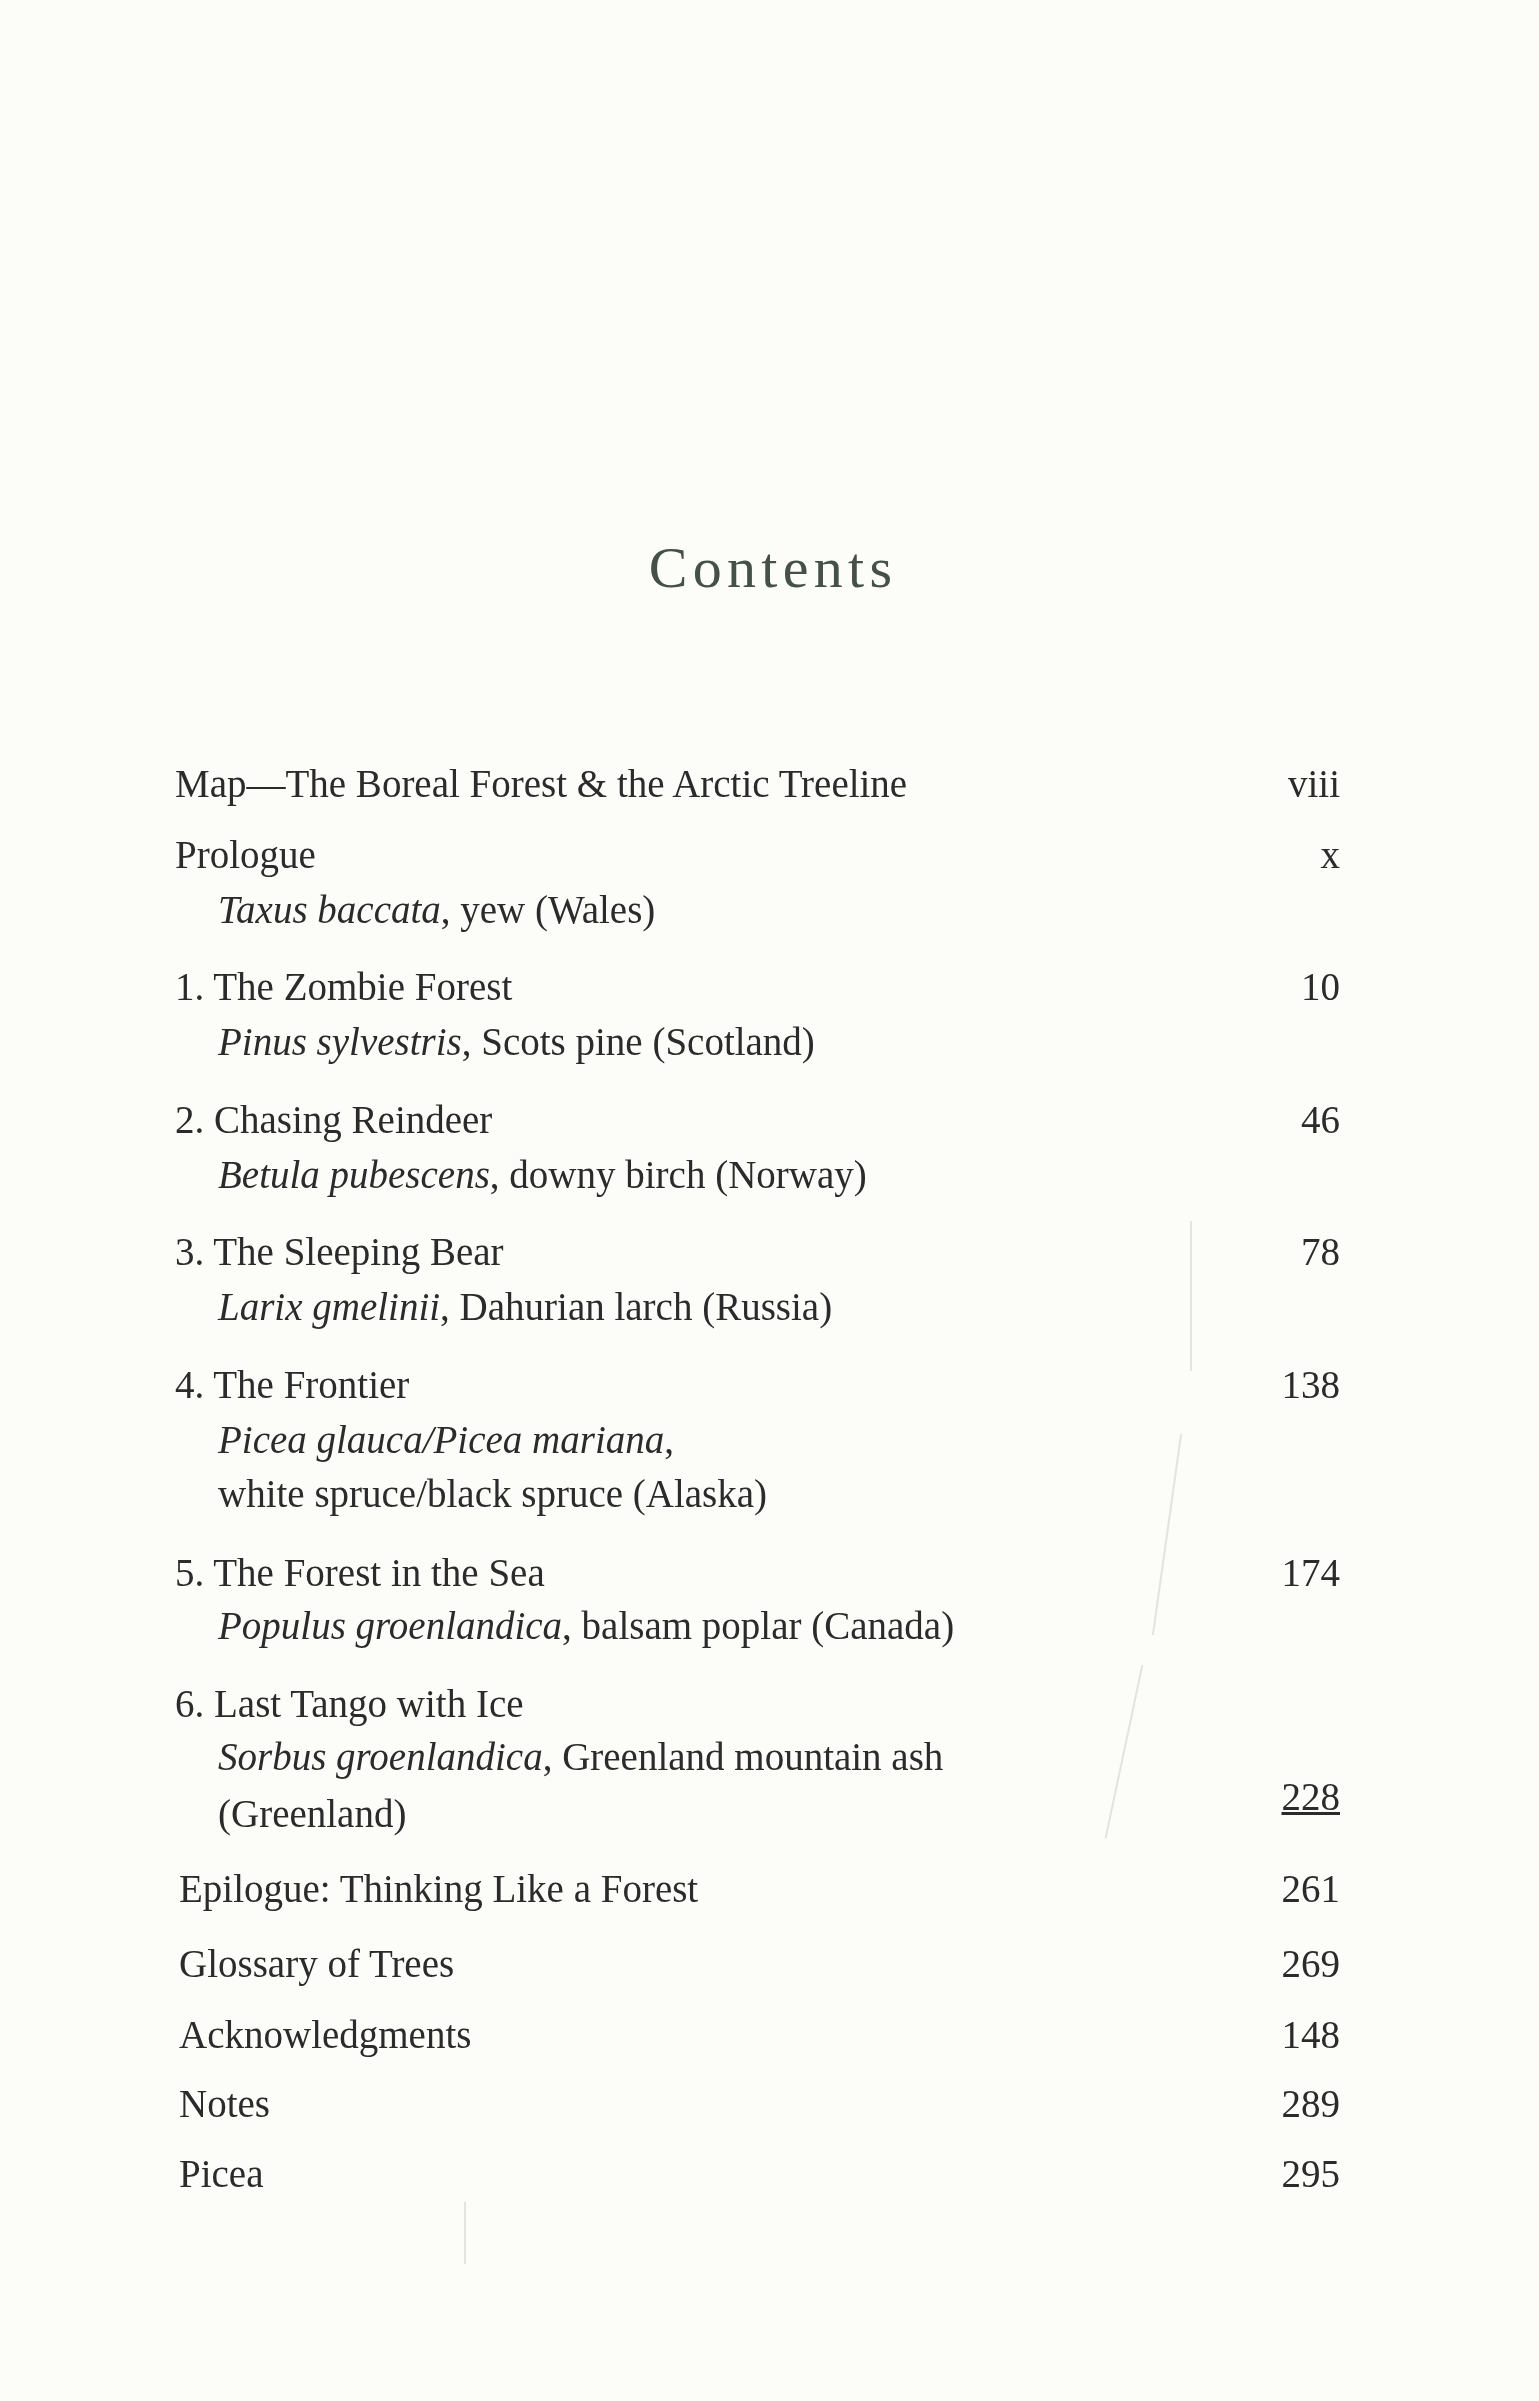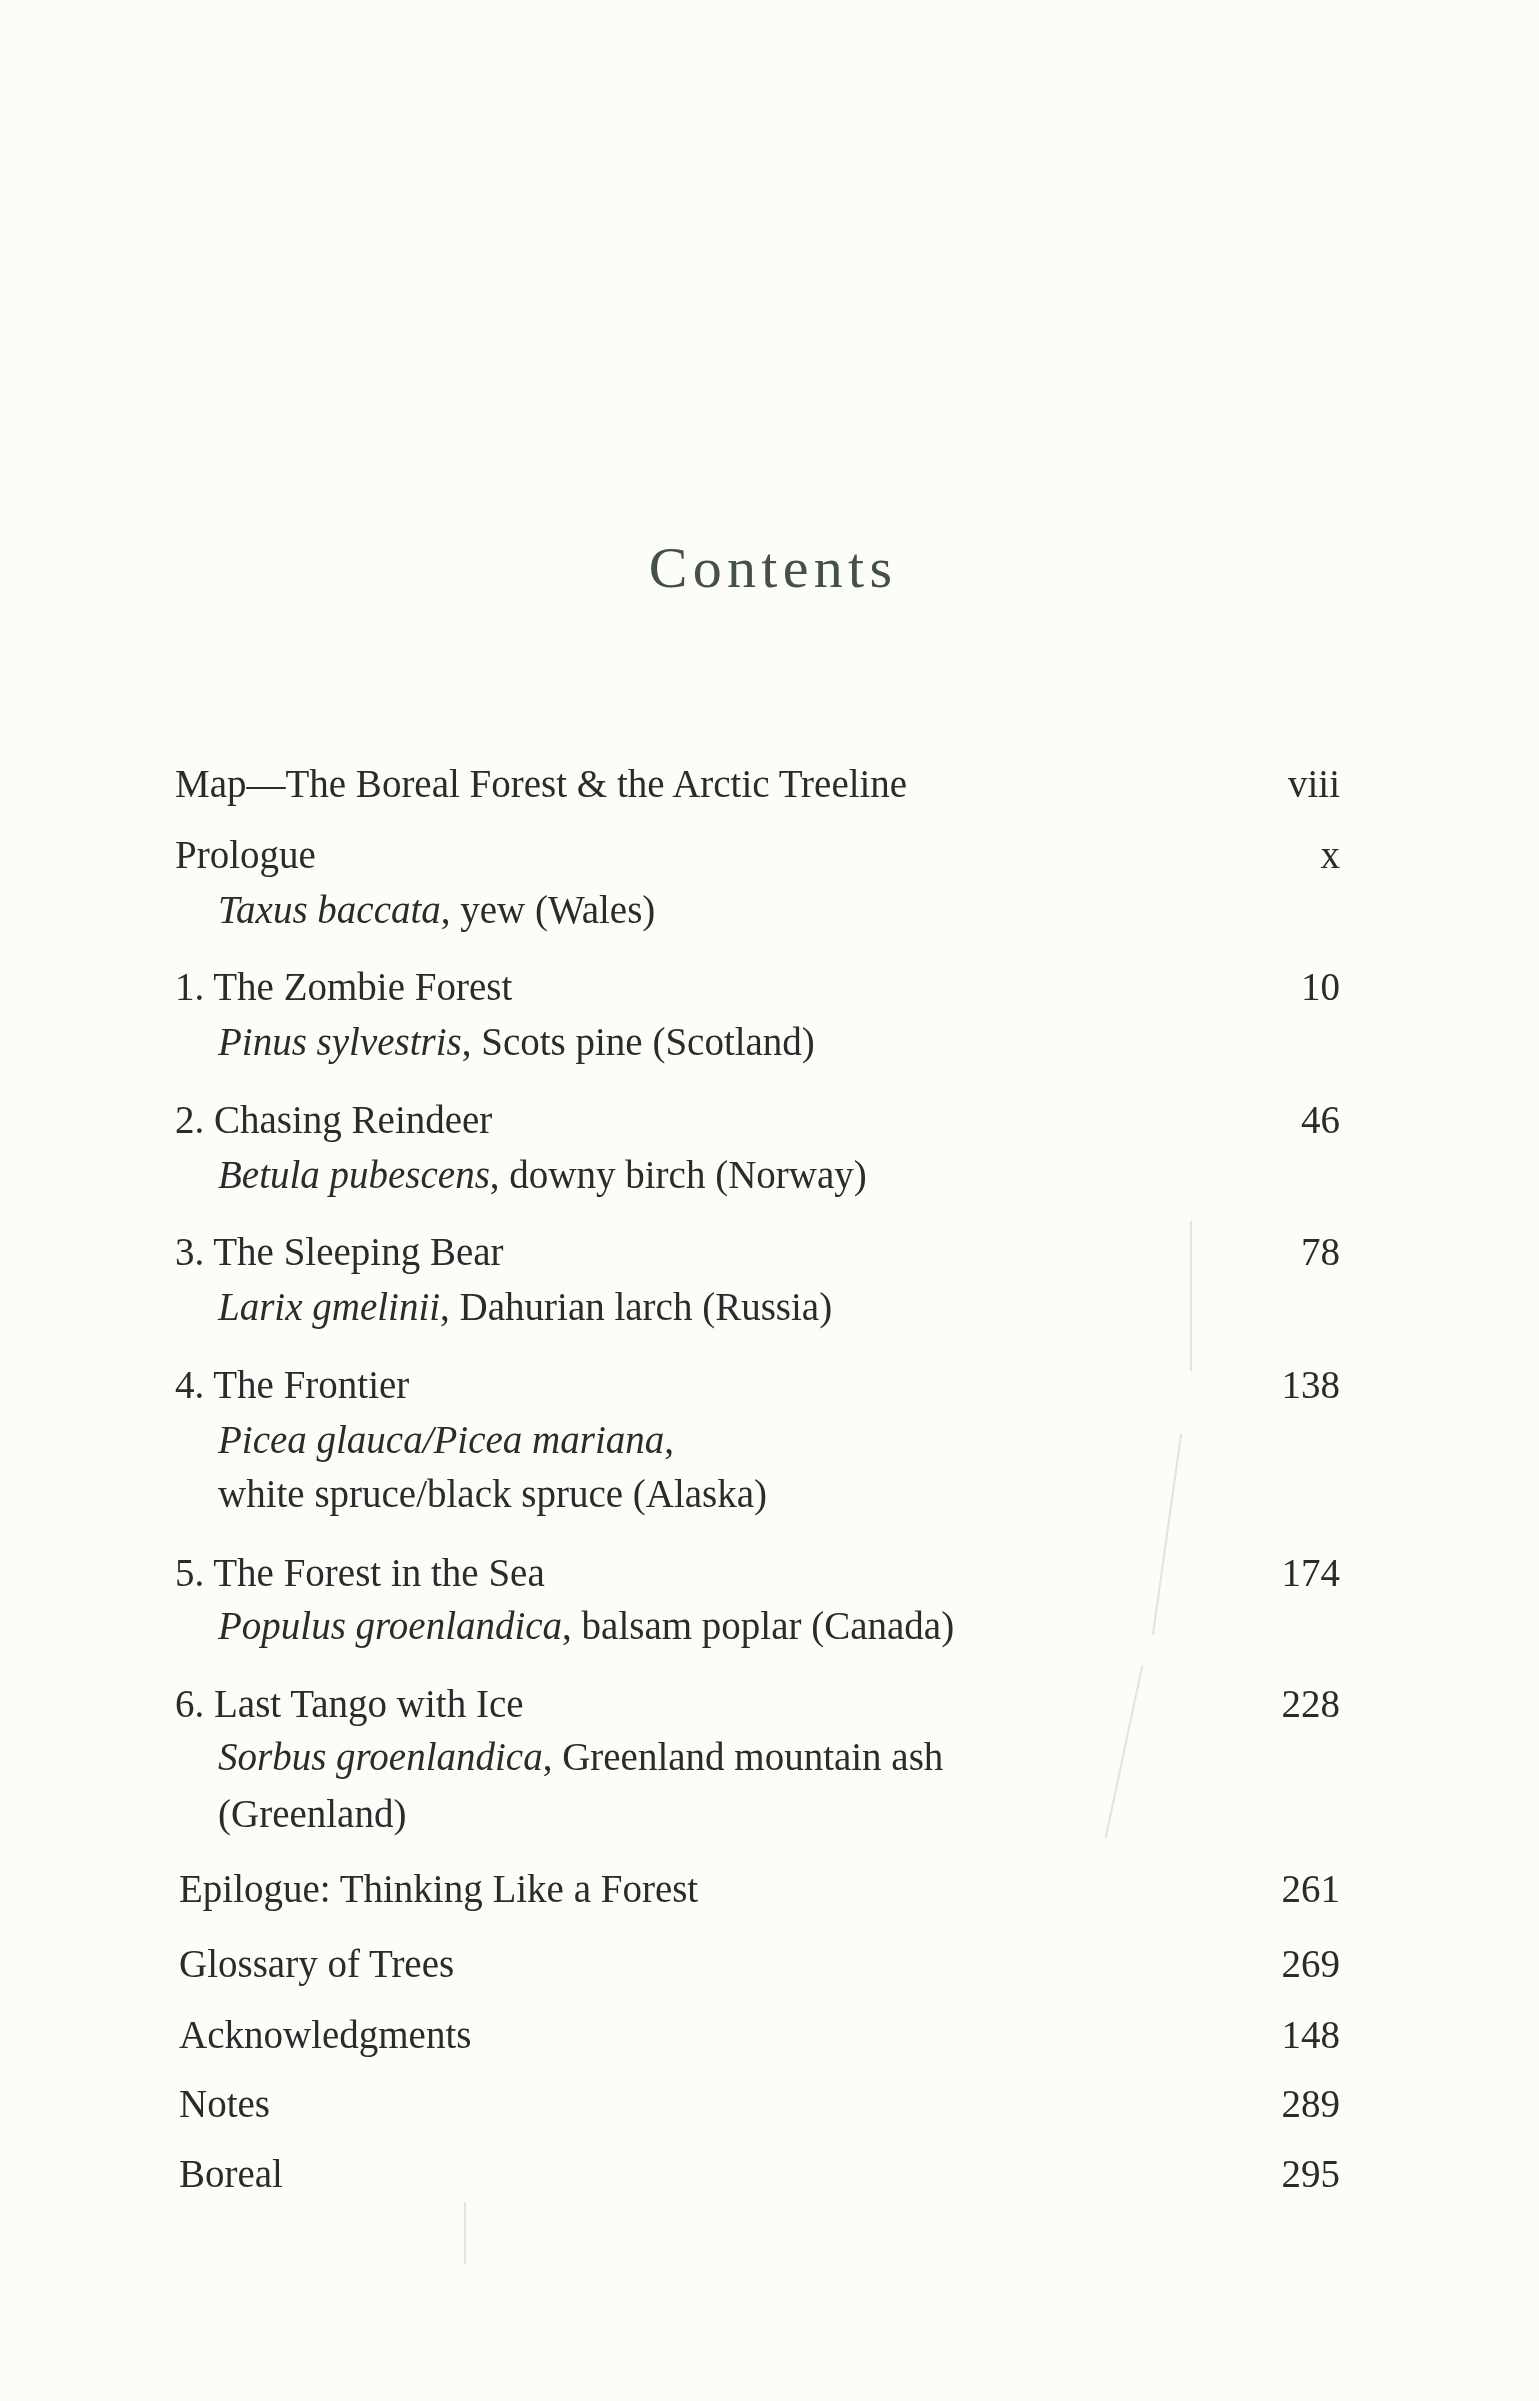--- a/index.html
+++ b/index.html
@@ -63,32 +63,32 @@
   <div class="line" style="top:1362px;">4. The Frontier</div>
   <div class="pg" style="top:1362px;">138</div>
   <div class="line sub" style="top:1417px;"><i>Picea glauca/Picea mariana</i><span>,</span></div>
   <div class="line sub" style="top:1471px;">white spruce/black spruce (Alaska)</div>
 
   <div class="line" style="top:1550px;">5. The Forest in the Sea</div>
   <div class="pg" style="top:1550px;">174</div>
   <div class="line sub" style="top:1603px;"><i>Populus groenlandica</i><span>, balsam poplar (Canada)</span></div>
 
   <div class="line" style="top:1681px;">6. Last Tango with Ice</div>
-  <div class="pg" style="top:1681px;">228</div>
+  <div class="pg" style="top:1774px;text-decoration:underline;">228</div>
   <div class="line sub" style="top:1734px;"><i>Sorbus groenlandica</i><span>, Greenland mountain ash</span></div>
   <div class="line sub" style="top:1791px;">(Greenland)</div>
 
   <div class="line" style="top:1866px;left:179px;">Epilogue: Thinking Like a Forest</div>
   <div class="pg" style="top:1866px;">261</div>
 
   <div class="line" style="top:1941px;left:179px;">Glossary of Trees</div>
   <div class="pg" style="top:1941px;">269</div>
 
   <div class="line" style="top:2012px;left:179px;">Acknowledgments</div>
   <div class="pg" style="top:2012px;">148</div>
 
   <div class="line" style="top:2081px;left:179px;">Notes</div>
   <div class="pg" style="top:2081px;">289</div>
 
-  <div class="line" style="top:2151px;left:179px;">Boreal</div>
+  <div class="line" style="top:2151px;left:179px;">Picea</div>
   <div class="pg" style="top:2151px;">295</div>
 </div>
 
 
 </body></html>

